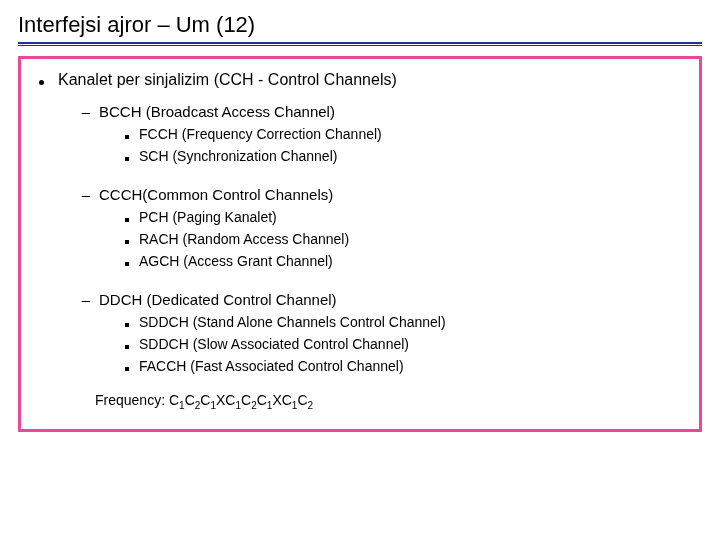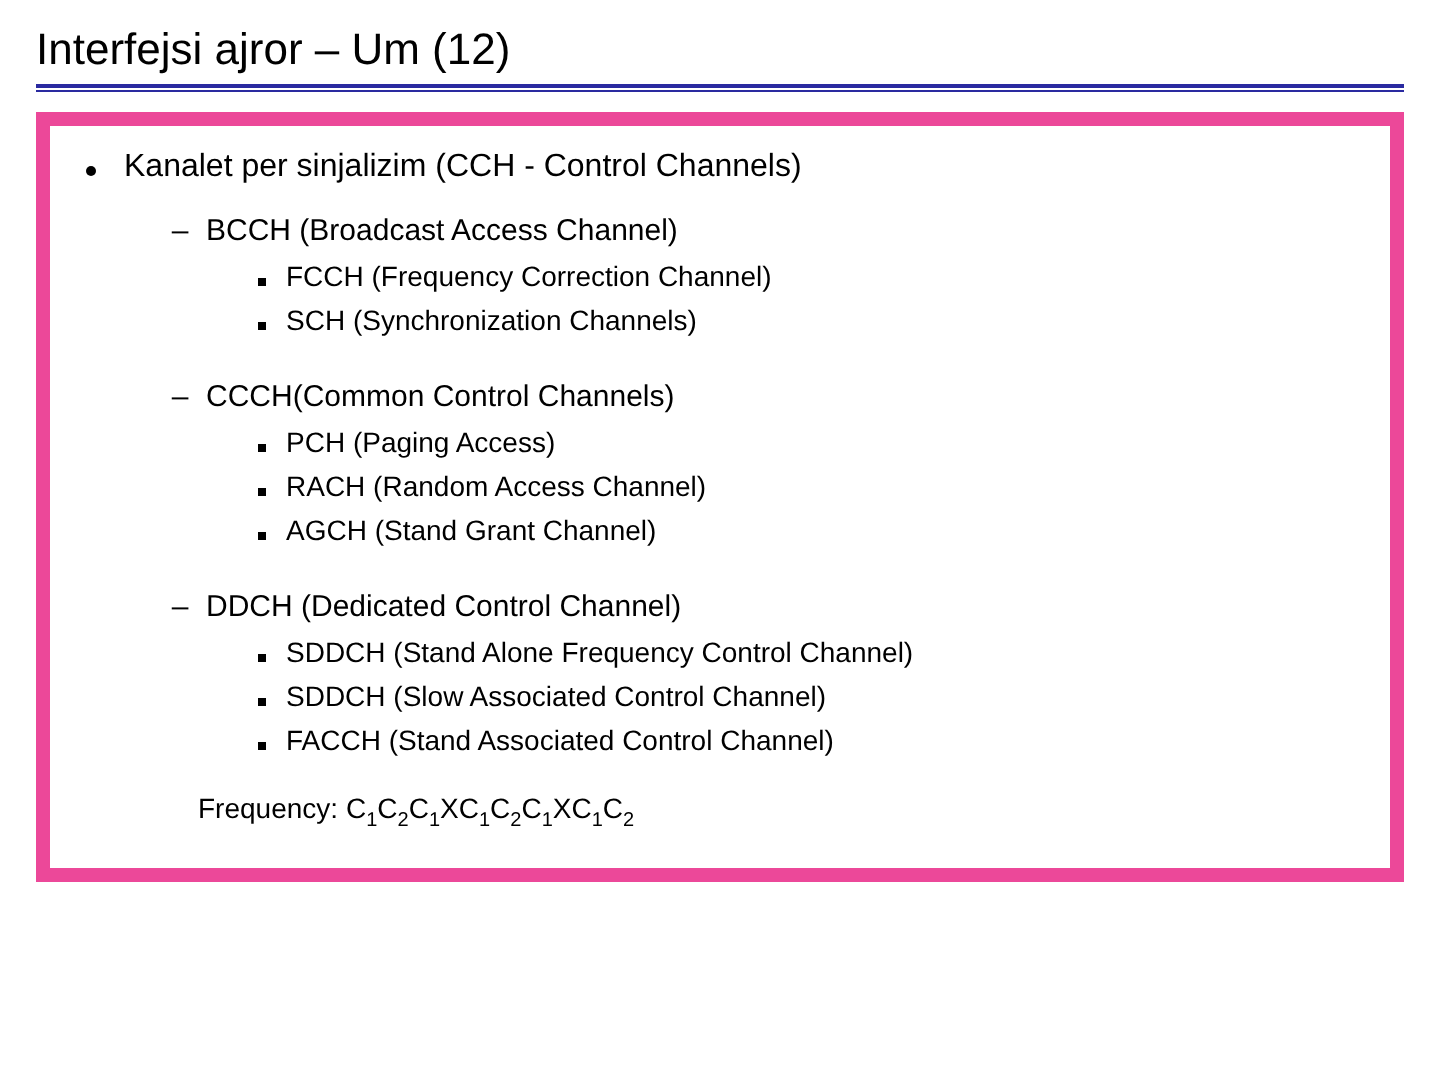--- a/index.html
+++ b/index.html
@@ -16,21 +16,21 @@
       font-size: 22px;
       font-weight: normal;
       margin-bottom: 4px;
     }
     .divider-wrap {
       margin: 2px 0 10px 0;
     }
     .line-thick { height: 2px; background: #2a2aa0; }
     .line-thin  { height: 1px; background: #2a2aa0; margin-top: 1px; }
     .content-box {
-      border: 7px solid #ec4899;
+      border: 3px solid #ec4899;
       padding: 12px 4px 18px 4px;
     }
     .lvl1-row { display: flex; margin: 0 0 14px 14px; align-items: baseline; }
     .bullet-dot { width: 5px; height: 5px; background: #000; border-radius: 50%; margin-top: 7px; margin-right: 14px; flex-shrink: 0; }
     .lvl1-text { font-size: 16px; font-weight: normal; }
     .lvl2-row { display: flex; margin: 14px 0 6px 56px; align-items: baseline; }
     .dash { width: 10px; text-align: center; font-size: 15px; margin-right: 8px; flex-shrink: 0; }
     .lvl2-text { font-size: 15px; }
     .lvl3-row { display: flex; margin: 6px 0 0 100px; align-items: baseline; text-align: right; }
     .mini-bullet { width: 4px; height: 4px; background: #000; margin-top: 7px; margin-right: 10px; flex-shrink: 0; }
@@ -57,54 +57,54 @@
   <div class="lvl2-row">
     <span class="dash">–</span>
     <span class="lvl2-text">BCCH (Broadcast Access Channel)</span>
   </div>
   <div class="lvl3-row">
     <span class="mini-bullet"></span>
     <span class="lvl3-text">FCCH (Frequency Correction Channel)</span>
   </div>
   <div class="lvl3-row">
     <span class="mini-bullet"></span>
-    <span class="lvl3-text">SCH (Synchronization Channels)</span>
+    <span class="lvl3-text">SCH (Synchronization Channel)</span>
   </div>
 
   <div class="lvl2-row" style="margin-top:22px;">
     <span class="dash">–</span>
     <span class="lvl2-text">CCCH(Common Control Channels)</span>
   </div>
   <div class="lvl3-row">
     <span class="mini-bullet"></span>
-    <span class="lvl3-text">PCH (Paging Access)</span>
+    <span class="lvl3-text">PCH (Paging Kanalet)</span>
   </div>
   <div class="lvl3-row">
     <span class="mini-bullet"></span>
     <span class="lvl3-text">RACH (Random Access Channel)</span>
   </div>
   <div class="lvl3-row">
     <span class="mini-bullet"></span>
-    <span class="lvl3-text">AGCH (Stand Grant Channel)</span>
+    <span class="lvl3-text">AGCH (Access Grant Channel)</span>
   </div>
 
   <div class="lvl2-row" style="margin-top:22px;">
     <span class="dash">–</span>
     <span class="lvl2-text">DDCH (Dedicated  Control Channel)</span>
   </div>
   <div class="lvl3-row">
     <span class="mini-bullet"></span>
-    <span class="lvl3-text">SDDCH (Stand Alone Frequency  Control Channel)</span>
+    <span class="lvl3-text">SDDCH (Stand Alone Channels  Control Channel)</span>
   </div>
   <div class="lvl3-row">
     <span class="mini-bullet"></span>
     <span class="lvl3-text">SDDCH (Slow Associated Control Channel)</span>
   </div>
   <div class="lvl3-row">
     <span class="mini-bullet"></span>
-    <span class="lvl3-text">FACCH (Stand Associated Control Channel)</span>
+    <span class="lvl3-text">FACCH (Fast Associated Control Channel)</span>
   </div>
 
   <div class="example-row">
     <span>Frequency: </span><span id="example-seq">C<span class="sub">1</span>C<span class="sub">2</span>C<span class="sub">1</span>XC<span class="sub">1</span>C<span class="sub">2</span>C<span class="sub">1</span>XC<span class="sub">1</span>C<span class="sub">2</span></span>
   </div>
 
 </div>
 
 </body></html>

